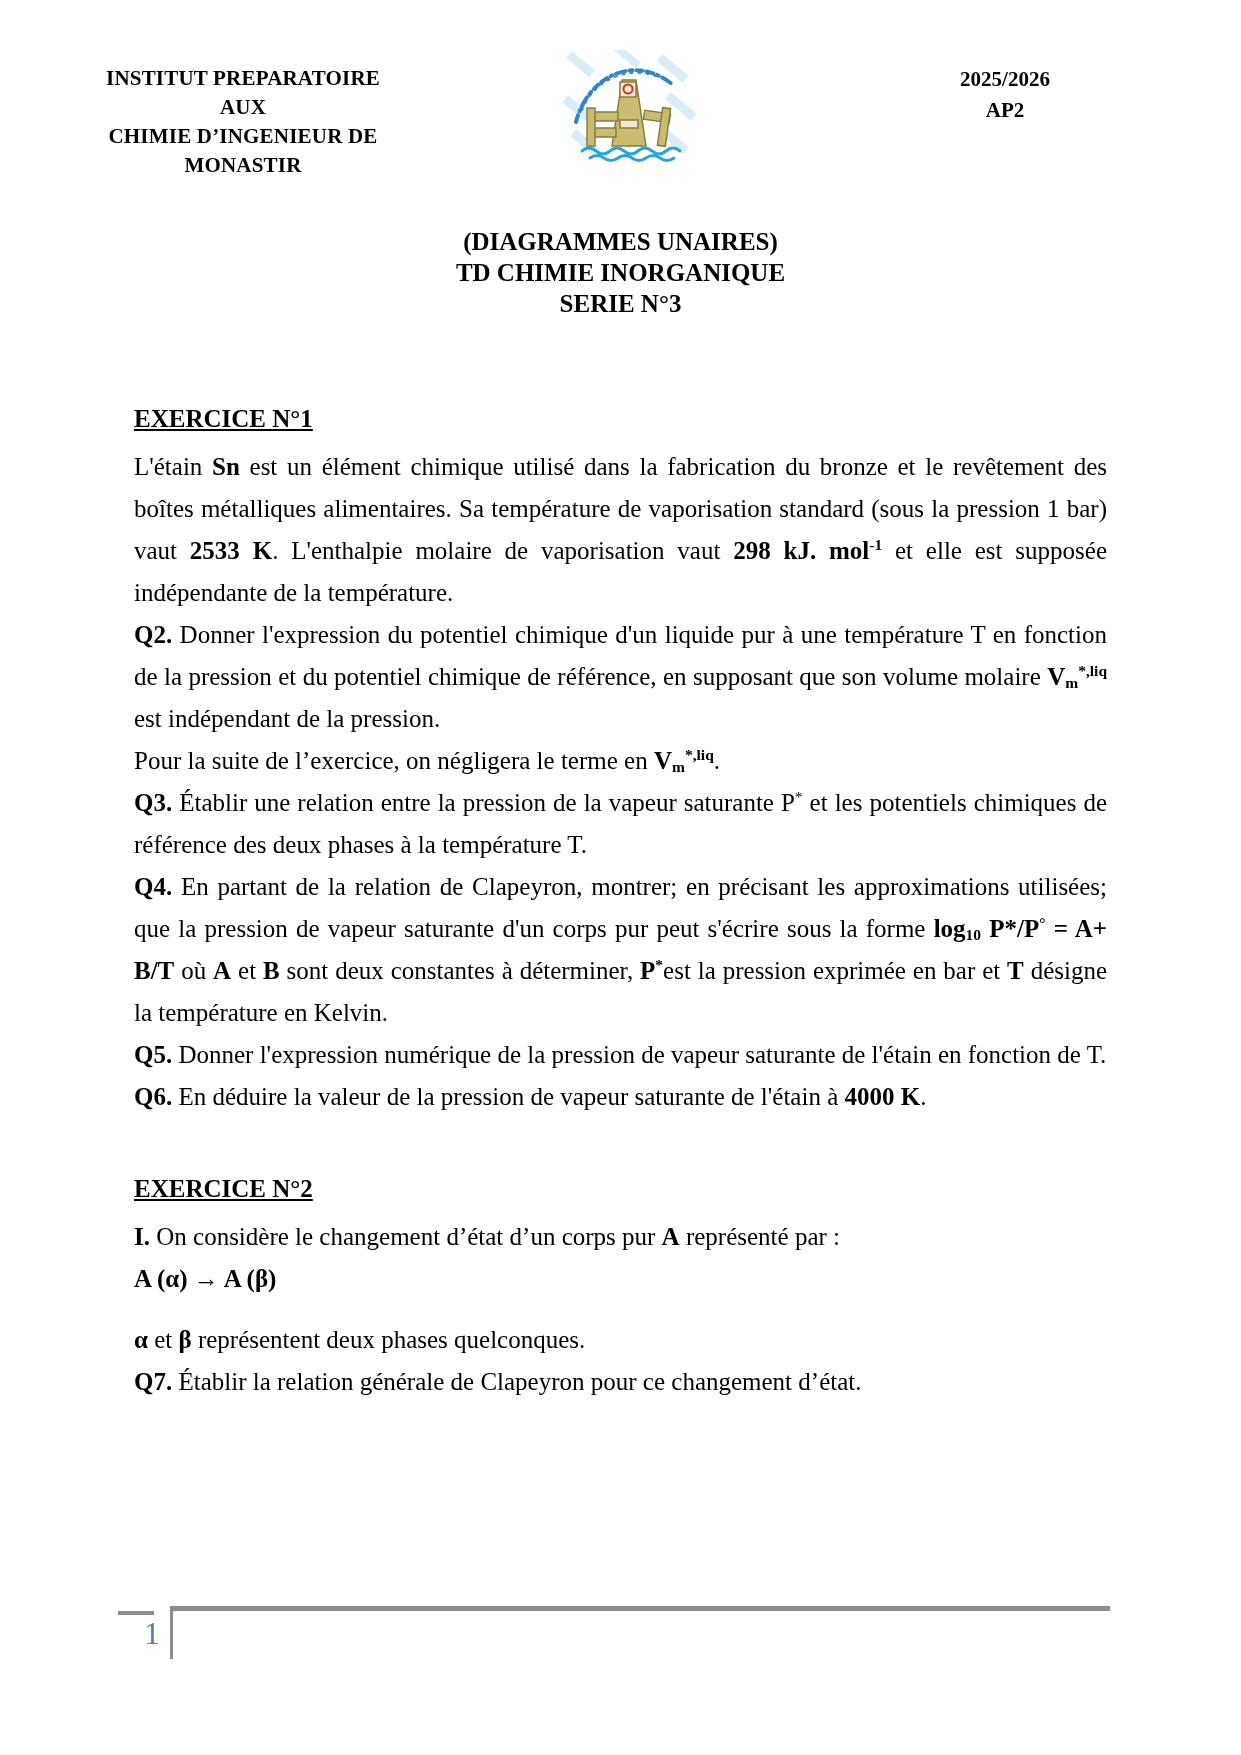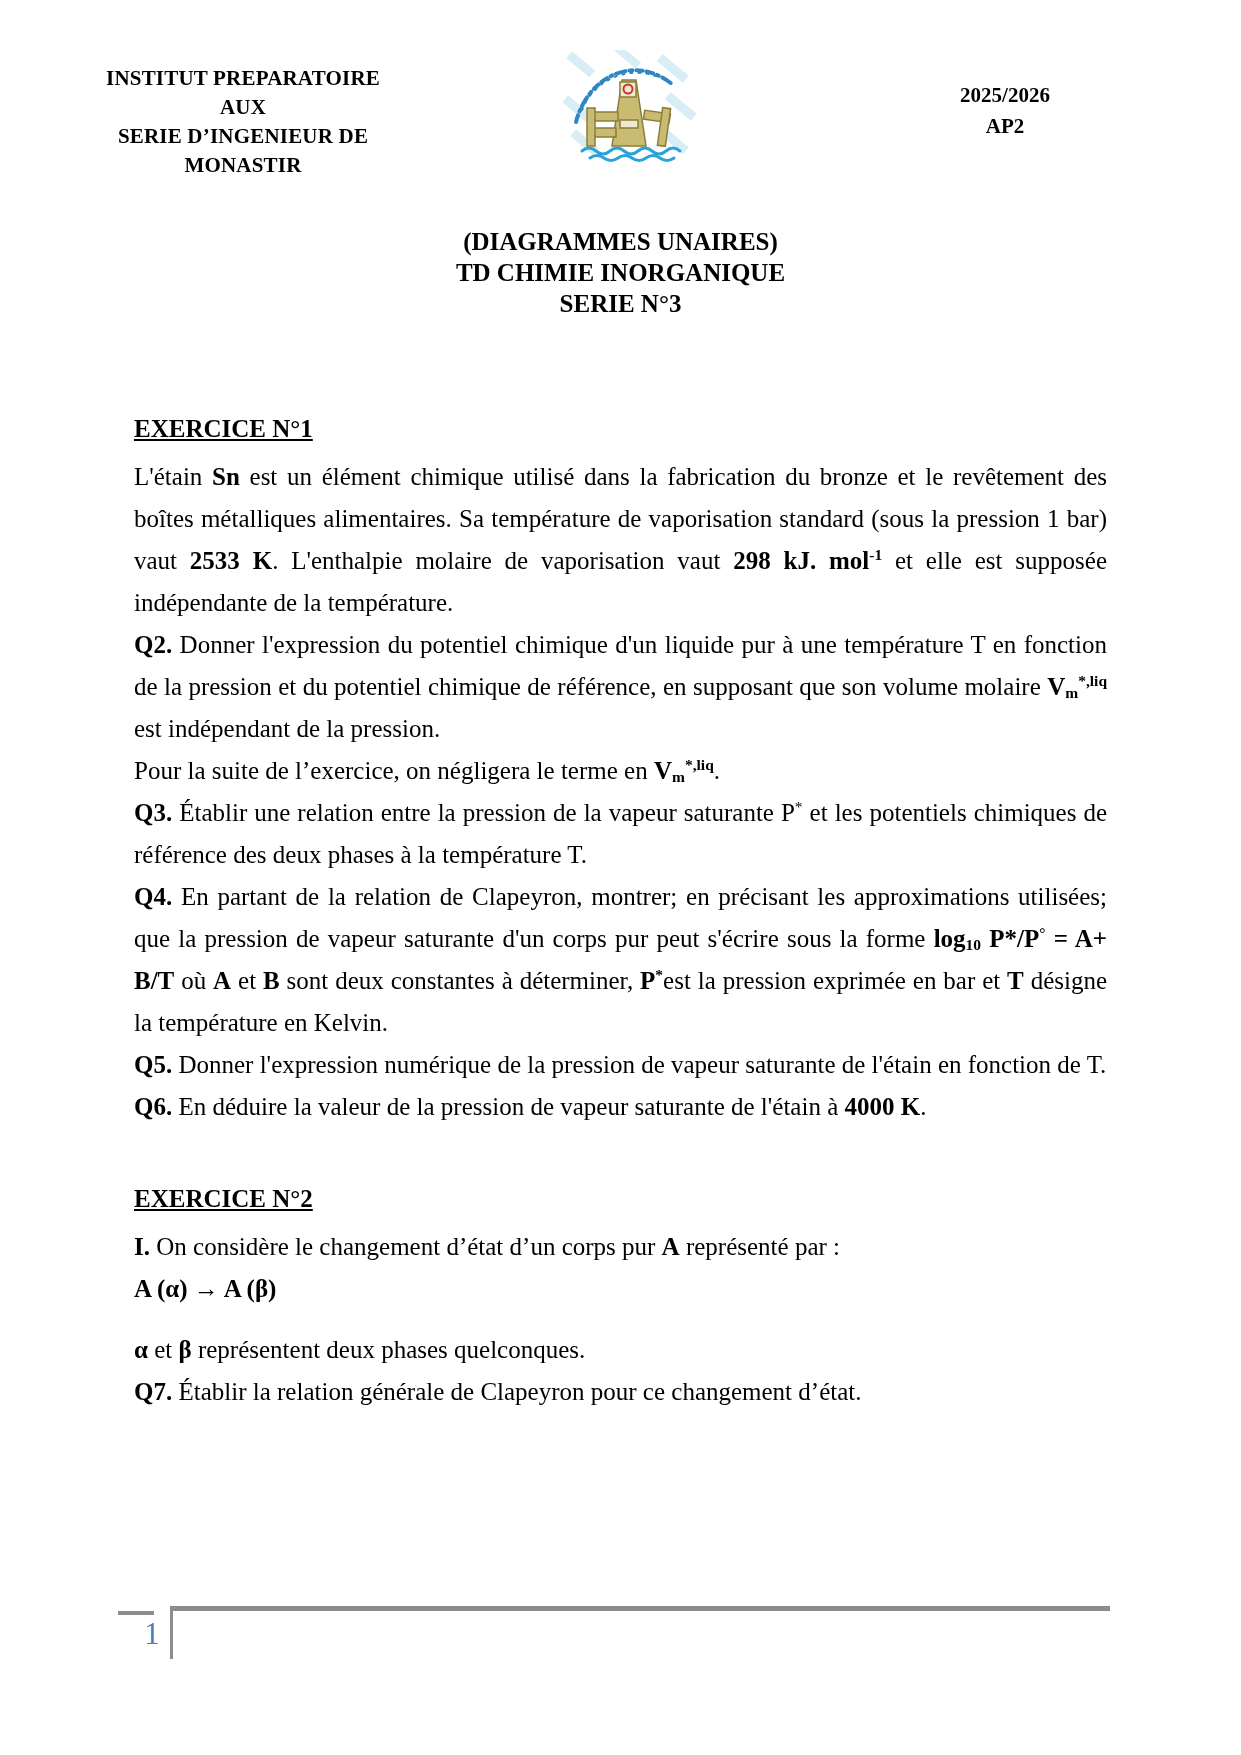--- a/index.html
+++ b/index.html
@@ -10,30 +10,30 @@
   }
   
   .hdr-inst {
     position:absolute; top:64px; left:88px; width:310px;
     text-align:center; font-weight:bold; font-size:21px; line-height:29px;
     letter-spacing:0.2px;
   }
   .hdr-logo { position:absolute; top:50px; left:560px; width:138px; height:114px; }
   .hdr-right {
     position:absolute; top:64px; left:890px; width:230px;
-    text-align:center; font-weight:bold; font-size:21px; line-height:31px;margin-top:16px;
+    text-align:center; font-weight:bold; font-size:21px; line-height:31px;
   }
   
   .title-block {
     position:absolute; top:226px; left:0; width:100%;
     text-align:center; font-weight:bold; font-size:25px; line-height:31px;
   }
   
   .doc-body {
-    position:absolute; top:408px; left:134px; width:973px;
+    position:absolute; top:398px; left:134px; width:973px;
     font-size:25px; line-height:42px; text-align:justify;
   }
   .doc-body p { margin:0; }
   .doc-body p.heading { font-weight:bold; margin-bottom:6px; font-size:25px; }
   .doc-body [data-name="exercise-2-heading"] { margin-top:50px; margin-bottom:28px; }
   .doc-body p.formula { text-align:left; font-weight:bold; margin-bottom:19px; }
   .b { font-weight:bold; }
   .u { text-decoration:underline; }
   .doc-body sup, .doc-body sub {
     font-size:0.62em; line-height:0; vertical-align:baseline; position:relative;
@@ -49,21 +49,21 @@
     color:#4a7ebc; font-size:31px; line-height:42px; font-weight:normal;
   }
 </style>
 </head>
 <body>
 
 <div class="page" data-name="document-page">
 
   <div class="hdr-inst" data-name="institute-name">
     <div data-name="institute-name-line">INSTITUT PREPARATOIRE AUX</div>
-    <div data-name="institute-name-line">SERIE D’INGENIEUR DE</div>
+    <div data-name="institute-name-line">CHIMIE D’INGENIEUR DE</div>
     <div data-name="institute-name-line">MONASTIR</div>
   </div>
 
   <svg class="hdr-logo" data-name="ipeim-institute-logo-icon" viewBox="0 0 138 114" xmlns="http://www.w3.org/2000/svg">
     <rect x="0" y="0" width="138" height="114" fill="#ffffff"></rect>
     <g fill="#d8edf6">
       <rect x="6" y="10" width="30" height="9" transform="rotate(40 21 14)"></rect>
       <rect x="96" y="14" width="34" height="9" transform="rotate(40 113 18)"></rect>
       <rect x="104" y="52" width="34" height="9" transform="rotate(40 121 56)"></rect>
       <rect x="2" y="54" width="30" height="9" transform="rotate(40 17 58)"></rect>

